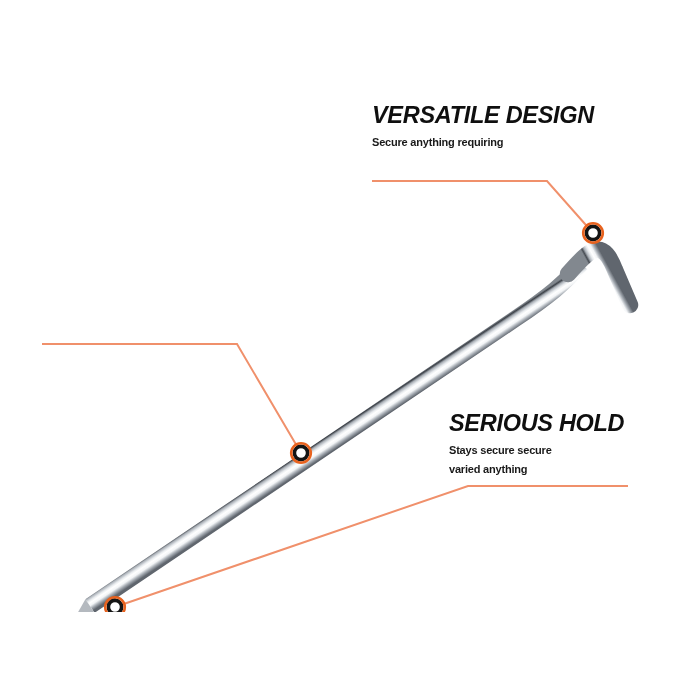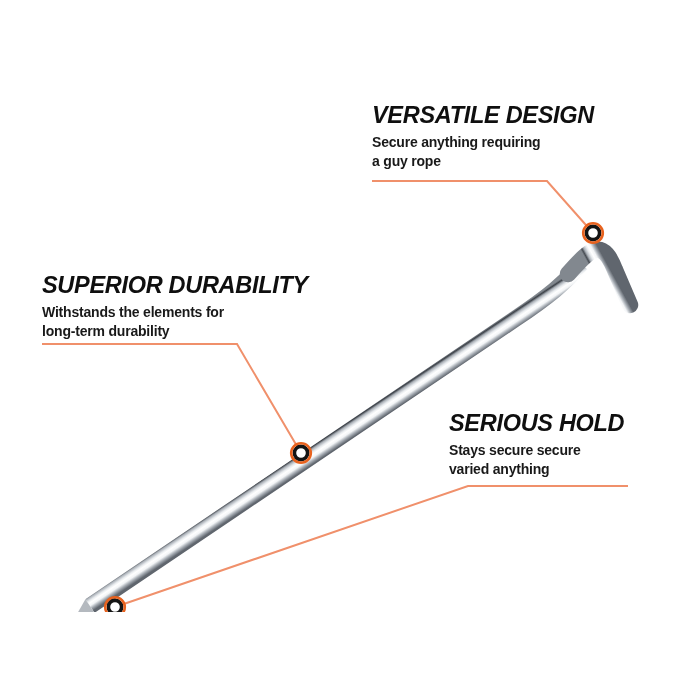--- a/index.html
+++ b/index.html
@@ -21,21 +21,21 @@
     font-size: 23.5px;
     line-height: 26px;
     letter-spacing: -0.3px;
     color: var(--heading-text, #0f0f0f);
     white-space: nowrap;
   }
   .callout-desc {
     margin-top: 5px;
     font-family: "Liberation Sans", sans-serif;
     font-weight: 700;
-    font-size: 14px;
+    font-size: 11px;
     line-height: 19px;
     letter-spacing: -0.2px;
     color: var(--body-text, #191919);
     white-space: nowrap;
   }
 
   .callout-line {
     fill: none;
     stroke: var(--callout-line, #f0906b);
     stroke-width: 2;
@@ -114,31 +114,23 @@
         <circle class="marker-inner" cx="115" cy="607" r="6.6"></circle>
         <circle class="marker-outer" cx="115" cy="607" r="9.8"></circle>
       </g>
     </g>
   </svg>
 
   <div class="callout" style="left:372px; top:102px;">
     <div class="callout-title">VERSATILE DESIGN</div>
     <div class="callout-desc">
       <div>Secure anything requiring</div>
-      <div>a guy rope</div>
     </div>
   </div>
 
-  <div class="callout" style="left:42px; top:272px;">
-    <div class="callout-title">SUPERIOR DURABILITY</div>
-    <div class="callout-desc">
-      <div>Withstands the elements for</div>
-      <div>long-term durability</div>
-    </div>
-  </div>
 
   <div class="callout" style="left:449px; top:410px;">
     <div class="callout-title">SERIOUS HOLD</div>
     <div class="callout-desc">
       <div>Stays secure secure</div>
       <div>varied anything</div>
     </div>
   </div>
 
 </div>

